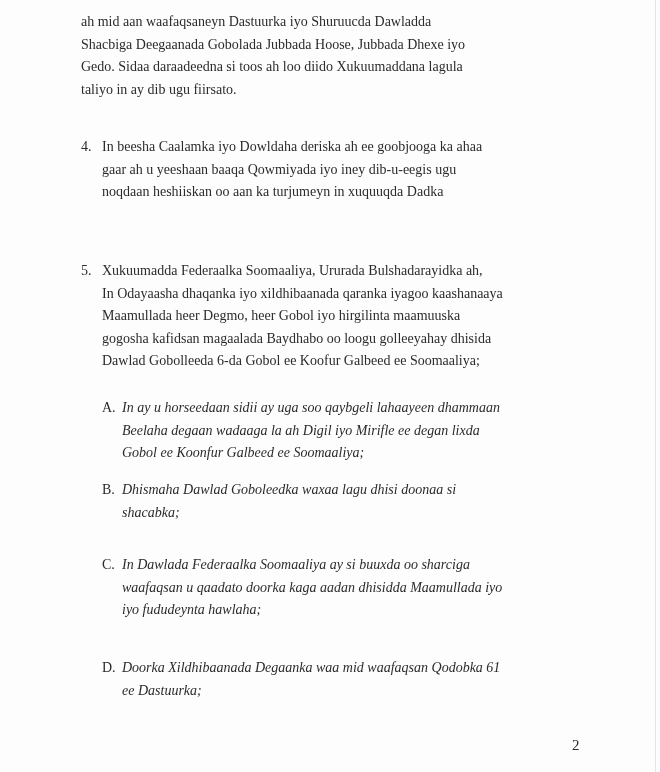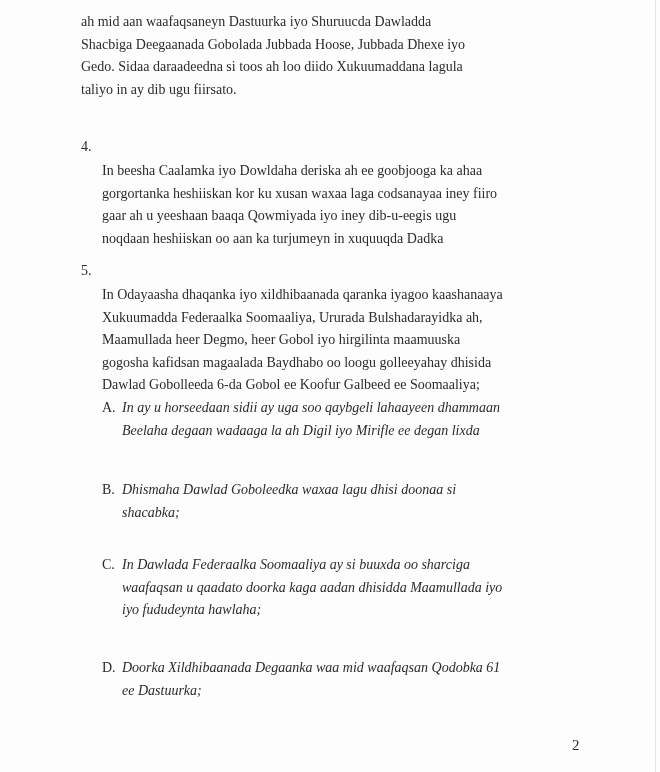--- a/index.html
+++ b/index.html
@@ -13,63 +13,63 @@
   .line { white-space: nowrap; display: block; }
   .num { position: absolute; left: 0; top: 0; }
   .p1 { left: 81px; top: 11px; }
   .p4 { left: 81px; top: 136px; }
   .p5 { left: 81px; top: 260px; }
   .sub { left: 102px; }
   .sA { top: 397px; }
   .sB { top: 479px; }
   .sC { top: 554px; }
   .sD { top: 657px; }
-  .text4, .text5 { padding-left: 21px; margin-top: 24px; }
+  .text4, .text5 { padding-left: 21px; }
   .subtext { padding-left: 20px; font-style: italic; }
   .pagenum { position: absolute; left: 572px; top: 737px; font-size: 15px; }
 </style>
 </head>
 <body>
 
 <div class="page">
   <div class="edge"></div>
 
   <div class="block p1">
     <span class="line">ah mid aan waafaqsaneyn Dastuurka iyo Shuruucda Dawladda</span>
     <span class="line">Shacbiga Deegaanada Gobolada Jubbada Hoose, Jubbada Dhexe iyo</span>
     <span class="line">Gedo. Sidaa daraadeedna si toos ah loo diido Xukuumaddana lagula</span>
     <span class="line">taliyo in ay dib ugu fiirsato.</span>
   </div>
 
   <div class="block p4">
     <span class="num">4.</span>
     <div class="text4">
       <span class="line">In beesha Caalamka iyo Dowldaha deriska ah ee goobjooga ka ahaa</span>
-      <span class="line">gorgortanka heshiiskan kor ku xusan waxaa laga codsanayaa iney fiiro</span>
       <span class="line">gaar ah u yeeshaan baaqa Qowmiyada iyo iney dib-u-eegis ugu</span>
       <span class="line">noqdaan heshiiskan oo aan ka turjumeyn in xuquuqda Dadka</span>
     </div>
   </div>
 
   <div class="block p5">
     <span class="num">5.</span>
     <div class="text5">
+      <span class="line">Xukuumadda Federaalka Soomaaliya, Ururada Bulshadarayidka ah,</span>
       <span class="line">In Odayaasha dhaqanka iyo xildhibaanada qaranka iyagoo kaashanaaya</span>
-      <span class="line">Xukuumadda Federaalka Soomaaliya, Ururada Bulshadarayidka ah,</span>
       <span class="line">Maamullada heer Degmo, heer Gobol iyo hirgilinta maamuuska</span>
       <span class="line">gogosha kafidsan magaalada Baydhabo oo loogu golleeyahay dhisida</span>
       <span class="line">Dawlad Gobolleeda 6-da Gobol ee Koofur Galbeed ee Soomaaliya;</span>
     </div>
   </div>
 
   <div class="block sub sA">
     <span class="num">A.</span>
     <div class="subtext">
       <span class="line">In ay u horseedaan sidii ay uga soo qaybgeli lahaayeen dhammaan</span>
       <span class="line">Beelaha degaan wadaaga la ah Digil iyo Mirifle ee degan lixda</span>
+      <span class="line">Gobol ee Koonfur Galbeed ee Soomaaliya;</span>
     </div>
   </div>
 
   <div class="block sub sB">
     <span class="num">B.</span>
     <div class="subtext">
       <span class="line">Dhismaha Dawlad Goboleedka waxaa lagu dhisi doonaa si</span>
       <span class="line">shacabka;</span>
     </div>
   </div>

